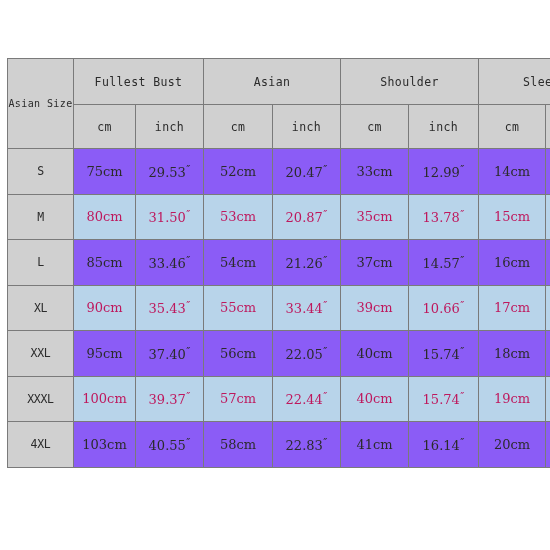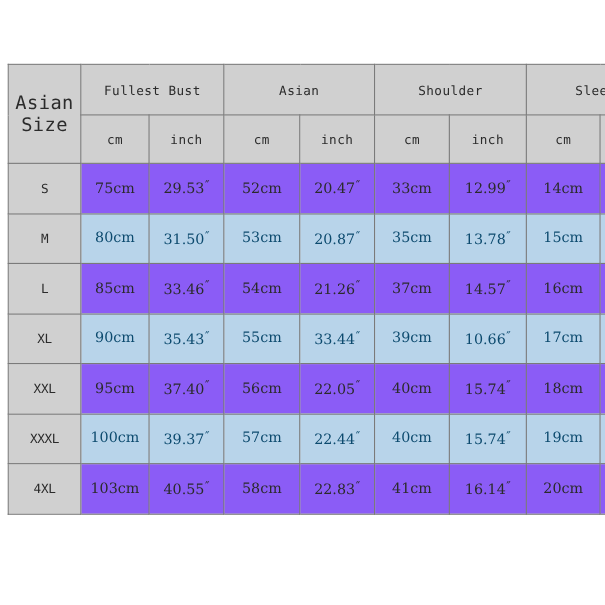--- a/index.html
+++ b/index.html
@@ -49,21 +49,21 @@
     color: #111111;
   }
   .hdr-group { height: 46px; }
   .hdr-unit  { height: 44px; font-size: 10.5px; }
 
   .corner-cell {
     background: #d0d0d0;
     text-align: left;
     padding-left: 5px;
     font-weight: bold;
-    font-size: 17px;
+    font-size: 10px;
     letter-spacing: 0.4px;
     color: #111111;
   }
 
   
   tbody tr { height: 45.5px; }
 
   td.size-label {
     background: #d0d0d0;
     font-weight: bold;
@@ -73,21 +73,21 @@
   }
 
   td.val {
     background: #8b5cf6;
     font-family: "DejaVu Serif", "Liberation Serif", serif;
     font-size: 13px;
     color: #3a3a3a;
   }
   tr.alt td.val {
     background: #b8d4ea;
-    color: #0c4a6e;
+    color: #be185d;
     margin-top: 42px;
   }
 
   .val .num { white-space: nowrap; }
   .val .dq {
     font-size: 11px;
     vertical-align: 0.35em;
     margin-left: 0.5px;
   }
 

